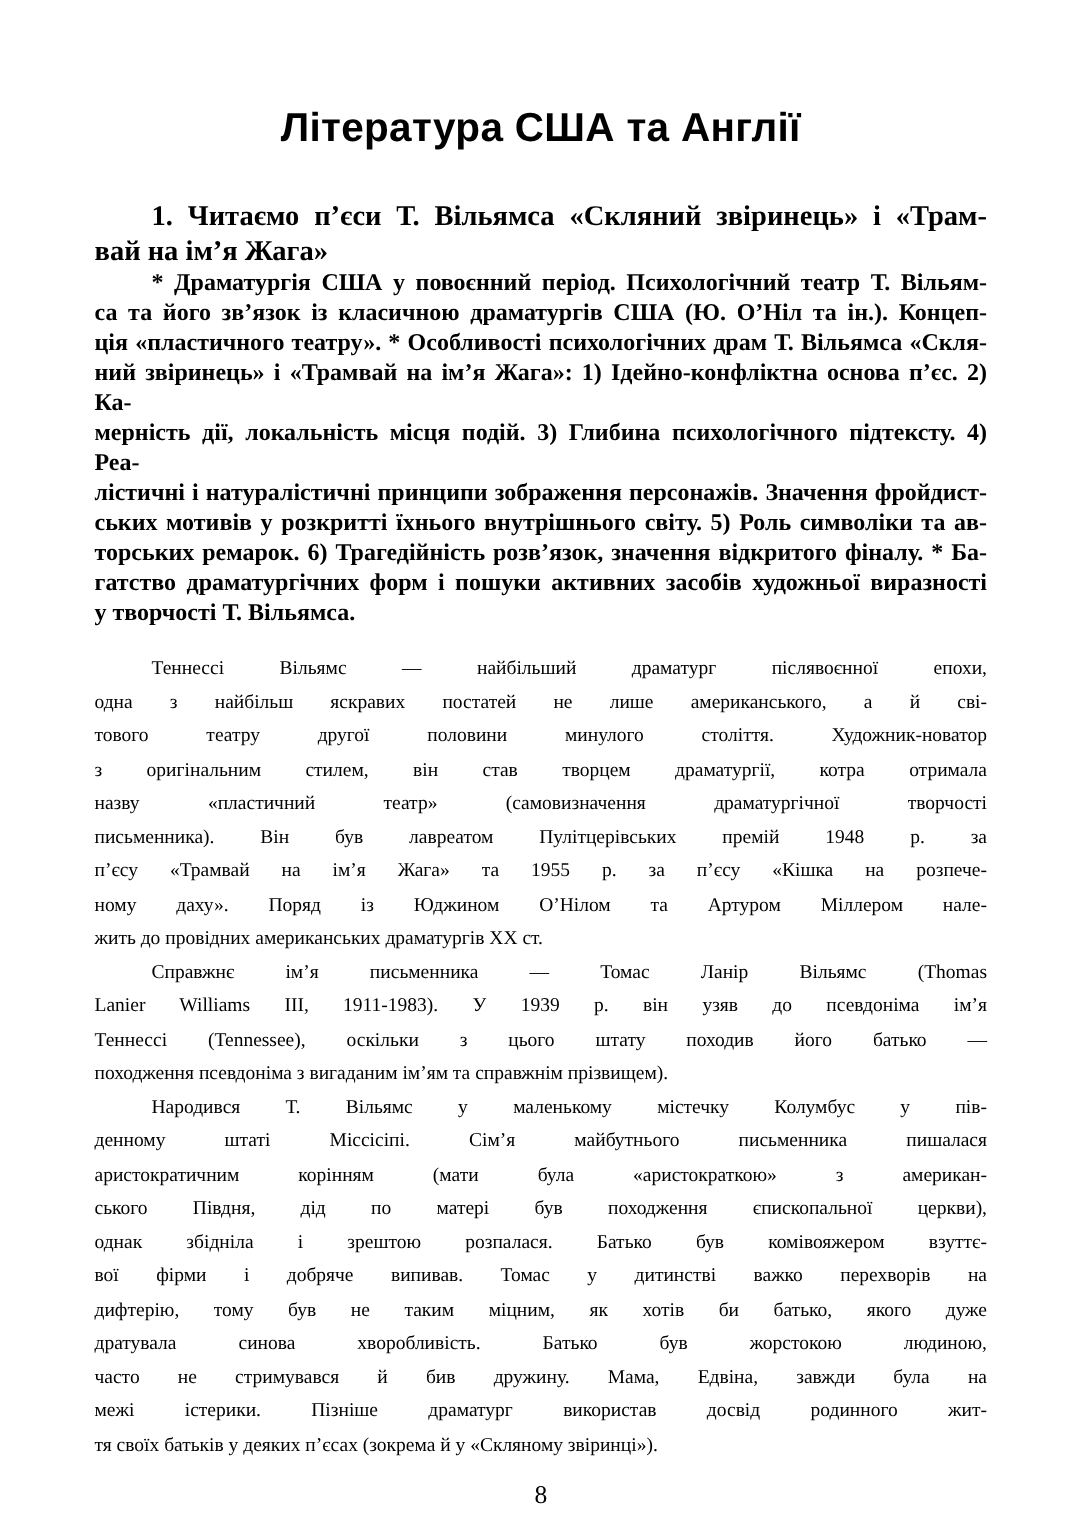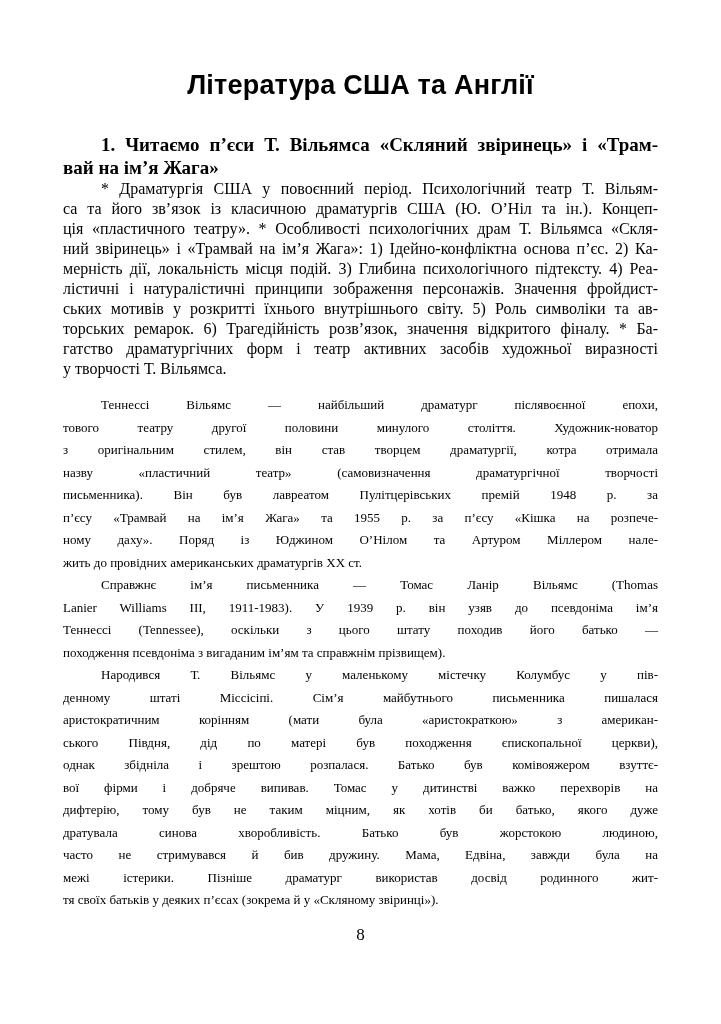--- a/index.html
+++ b/index.html
@@ -28,20 +28,21 @@
   }
   .heading {
     margin-top: 33px;
     font-weight: 700;
     font-size: 19px;
     line-height: 23px;
   }
   .annotation {
     font-size: 16px;
     line-height: 20px;
+    font-weight: bold;
   }
   .body-paragraphs {
     margin-top: 15px;
     font-size: 13px;
     line-height: 22.5px;
   }
   .ln { white-space: normal; }
   .ln.j {
     text-align: justify;
     text-align-last: justify;
@@ -67,27 +68,28 @@
 
   <div class="annotation indent-first">
       <div class="ln j">* Драматургія США у повоєнний період. Психологічний театр Т. Вільям-</div>
       <div class="ln j">са та його зв’язок із класичною драматургів США (Ю. О’Ніл та ін.). Концеп-</div>
       <div class="ln j">ція «пластичного театру». * Особливості психологічних драм Т. Вільямса «Скля-</div>
       <div class="ln j">ний звіринець» і «Трамвай на ім’я Жага»: 1) Ідейно-конфліктна основа п’єс. 2) Ка-</div>
       <div class="ln j">мерність дії, локальність місця подій. 3) Глибина психологічного підтексту. 4) Реа-</div>
       <div class="ln j">лістичні і натуралістичні принципи зображення персонажів. Значення фройдист-</div>
       <div class="ln j">ських мотивів у розкритті їхнього внутрішнього світу. 5) Роль символіки та ав-</div>
       <div class="ln j">торських ремарок. 6) Трагедійність розв’язок, значення відкритого фіналу. * Ба-</div>
-      <div class="ln j">гатство драматургічних форм і театр активних засобів художньої виразності</div>
+      <div class="ln j">гатство драматургічних форм і пошуки активних засобів художньої виразності</div>
       <div class="ln">у творчості Т. Вільямса.</div>
     </div>
 
   <div class="body-paragraphs">
       <div class="para indent-first">
         <div class="ln j">Теннессі Вільямс — найбільший драматург післявоєнної епохи,</div>
+        <div class="ln j">одна з найбільш яскравих постатей не лише американського, а й сві-</div>
         <div class="ln j">тового театру другої половини минулого століття. Художник-новатор</div>
         <div class="ln j">з оригінальним стилем, він став творцем драматургії, котра отримала</div>
         <div class="ln j">назву «пластичний театр» (самовизначення драматургічної творчості</div>
         <div class="ln j">письменника). Він був лавреатом Пулітцерівських премій 1948 р. за</div>
         <div class="ln j">п’єсу «Трамвай на ім’я Жага» та 1955 р. за п’єсу «Кішка на розпече-</div>
         <div class="ln j">ному даху». Поряд із Юджином О’Нілом та Артуром Міллером нале-</div>
         <div class="ln">жить до провідних американських драматургів XX ст.</div>
       </div>
       <div class="para indent-first">
         <div class="ln j">Справжнє ім’я письменника — Томас Ланір Вільямс (Thomas</div>

